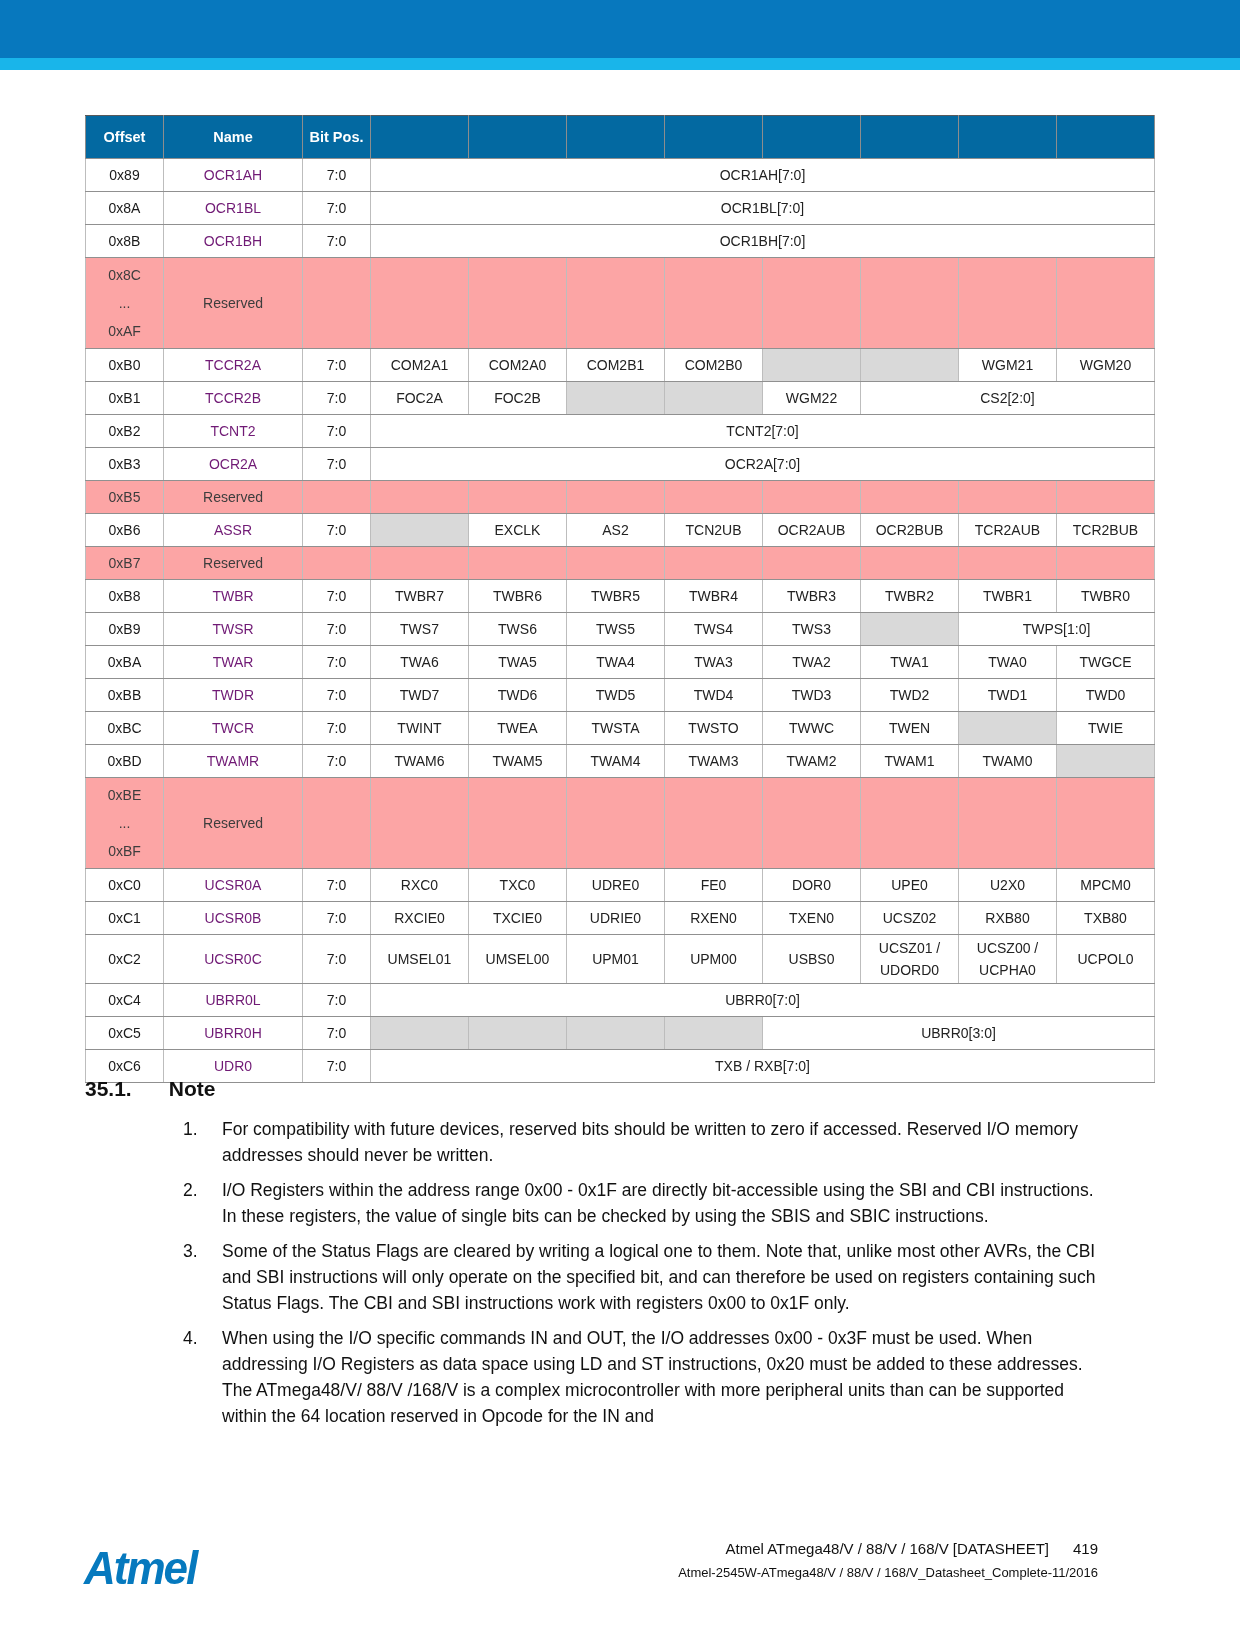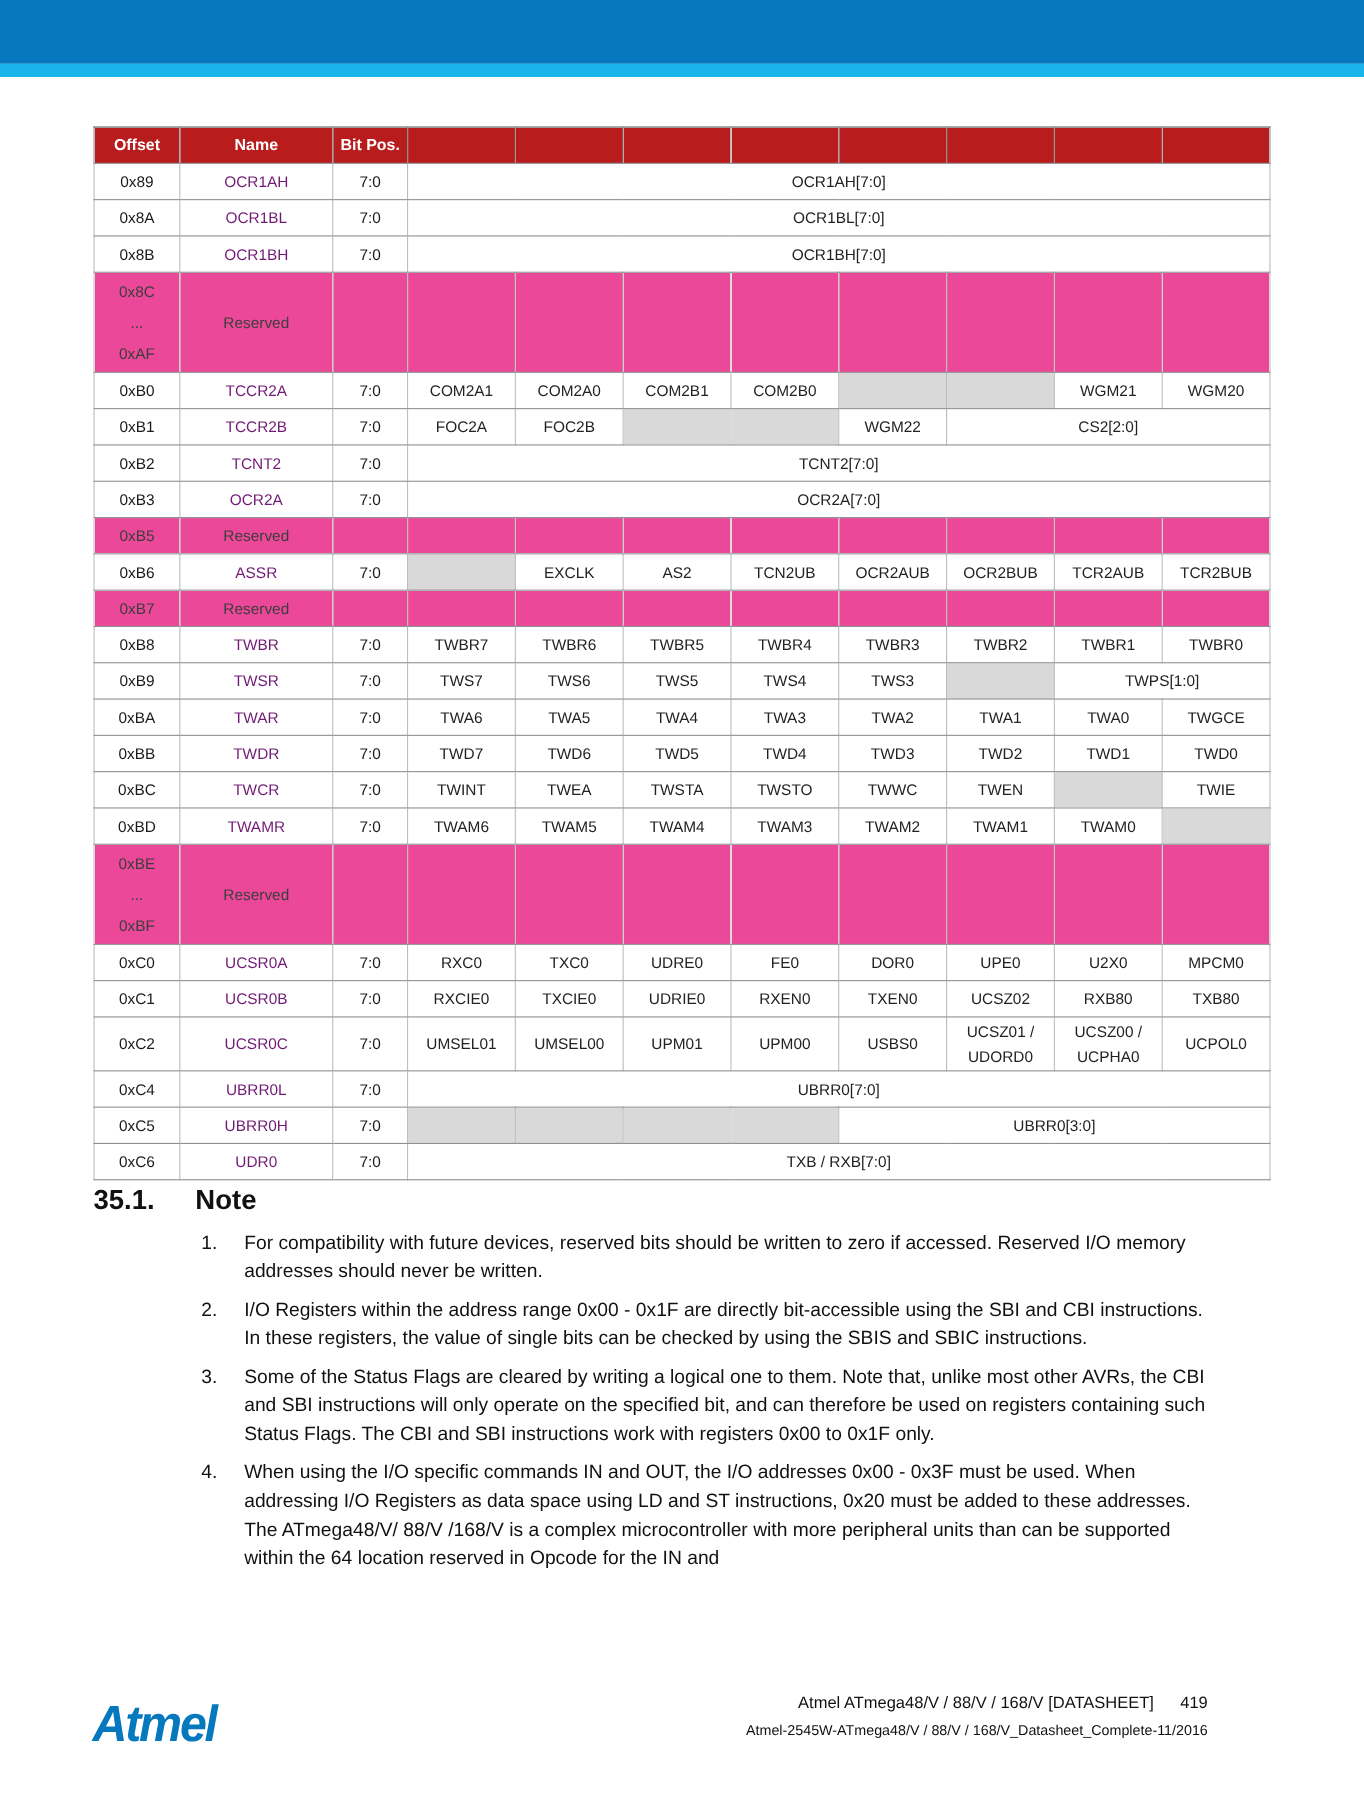--- a/index.html
+++ b/index.html
@@ -29,42 +29,42 @@
     border-top: 1px solid #909090;
     border-bottom: 1px solid #909090;
     border-left: 1px solid #bdbdbd;
     border-right: 1px solid #bdbdbd;
     text-align: center;
     vertical-align: middle;
     padding: 2px 3px;
     overflow: hidden;
   }
   table.regtable th {
-    background: #b91c1c;
+    background: #0369a1;
     color: #ffffff;
     font-weight: bold;
-    height: 33px;
+    height: 43px;
     font-size: 14.5px;
     border-left: 1px solid #8d8d8d;
     border-right: 1px solid #8d8d8d;
     border-top: 1px solid #58595B;
   }
   table.regtable td { height: 27px; background: #ffffff; }
   table.regtable tr.tall td { height: 91px; }
   table.regtable td.gray { background: #D9D9D9; }
-  table.regtable tr.reserved td { background: #ec4899; color: #3d3d3d; margin-top: 40px; }
+  table.regtable tr.reserved td { background: #fca5a5; color: #3d3d3d; margin-top: 40px; }
   table.regtable td.name-cell.link { color: #701a75; }
   table.regtable td.offset-cell { white-space: pre-line; line-height: 28px; }
   table.regtable td.bit-cell { white-space: pre-line; line-height: 22px; color: #222222; }
 
   
   .note-heading {
     position: absolute; left: 85px; top: 1077px;
     display: flex; gap: 37px;
-    font-size: 25px; font-weight: bold; color: #111111;
+    font-size: 21px; font-weight: bold; color: #111111;
   }
   .note-list {
     position: absolute; left: 183px; top: 1116px; width: 916px;
     font-size: 17.5px; line-height: 26px; color: #111111;
   }
   .note-item { display: flex; margin-bottom: 9px; }
   .note-item .num { width: 39px; flex: 0 0 39px; }
   .note-item .txt { flex: 1; }
 
   

